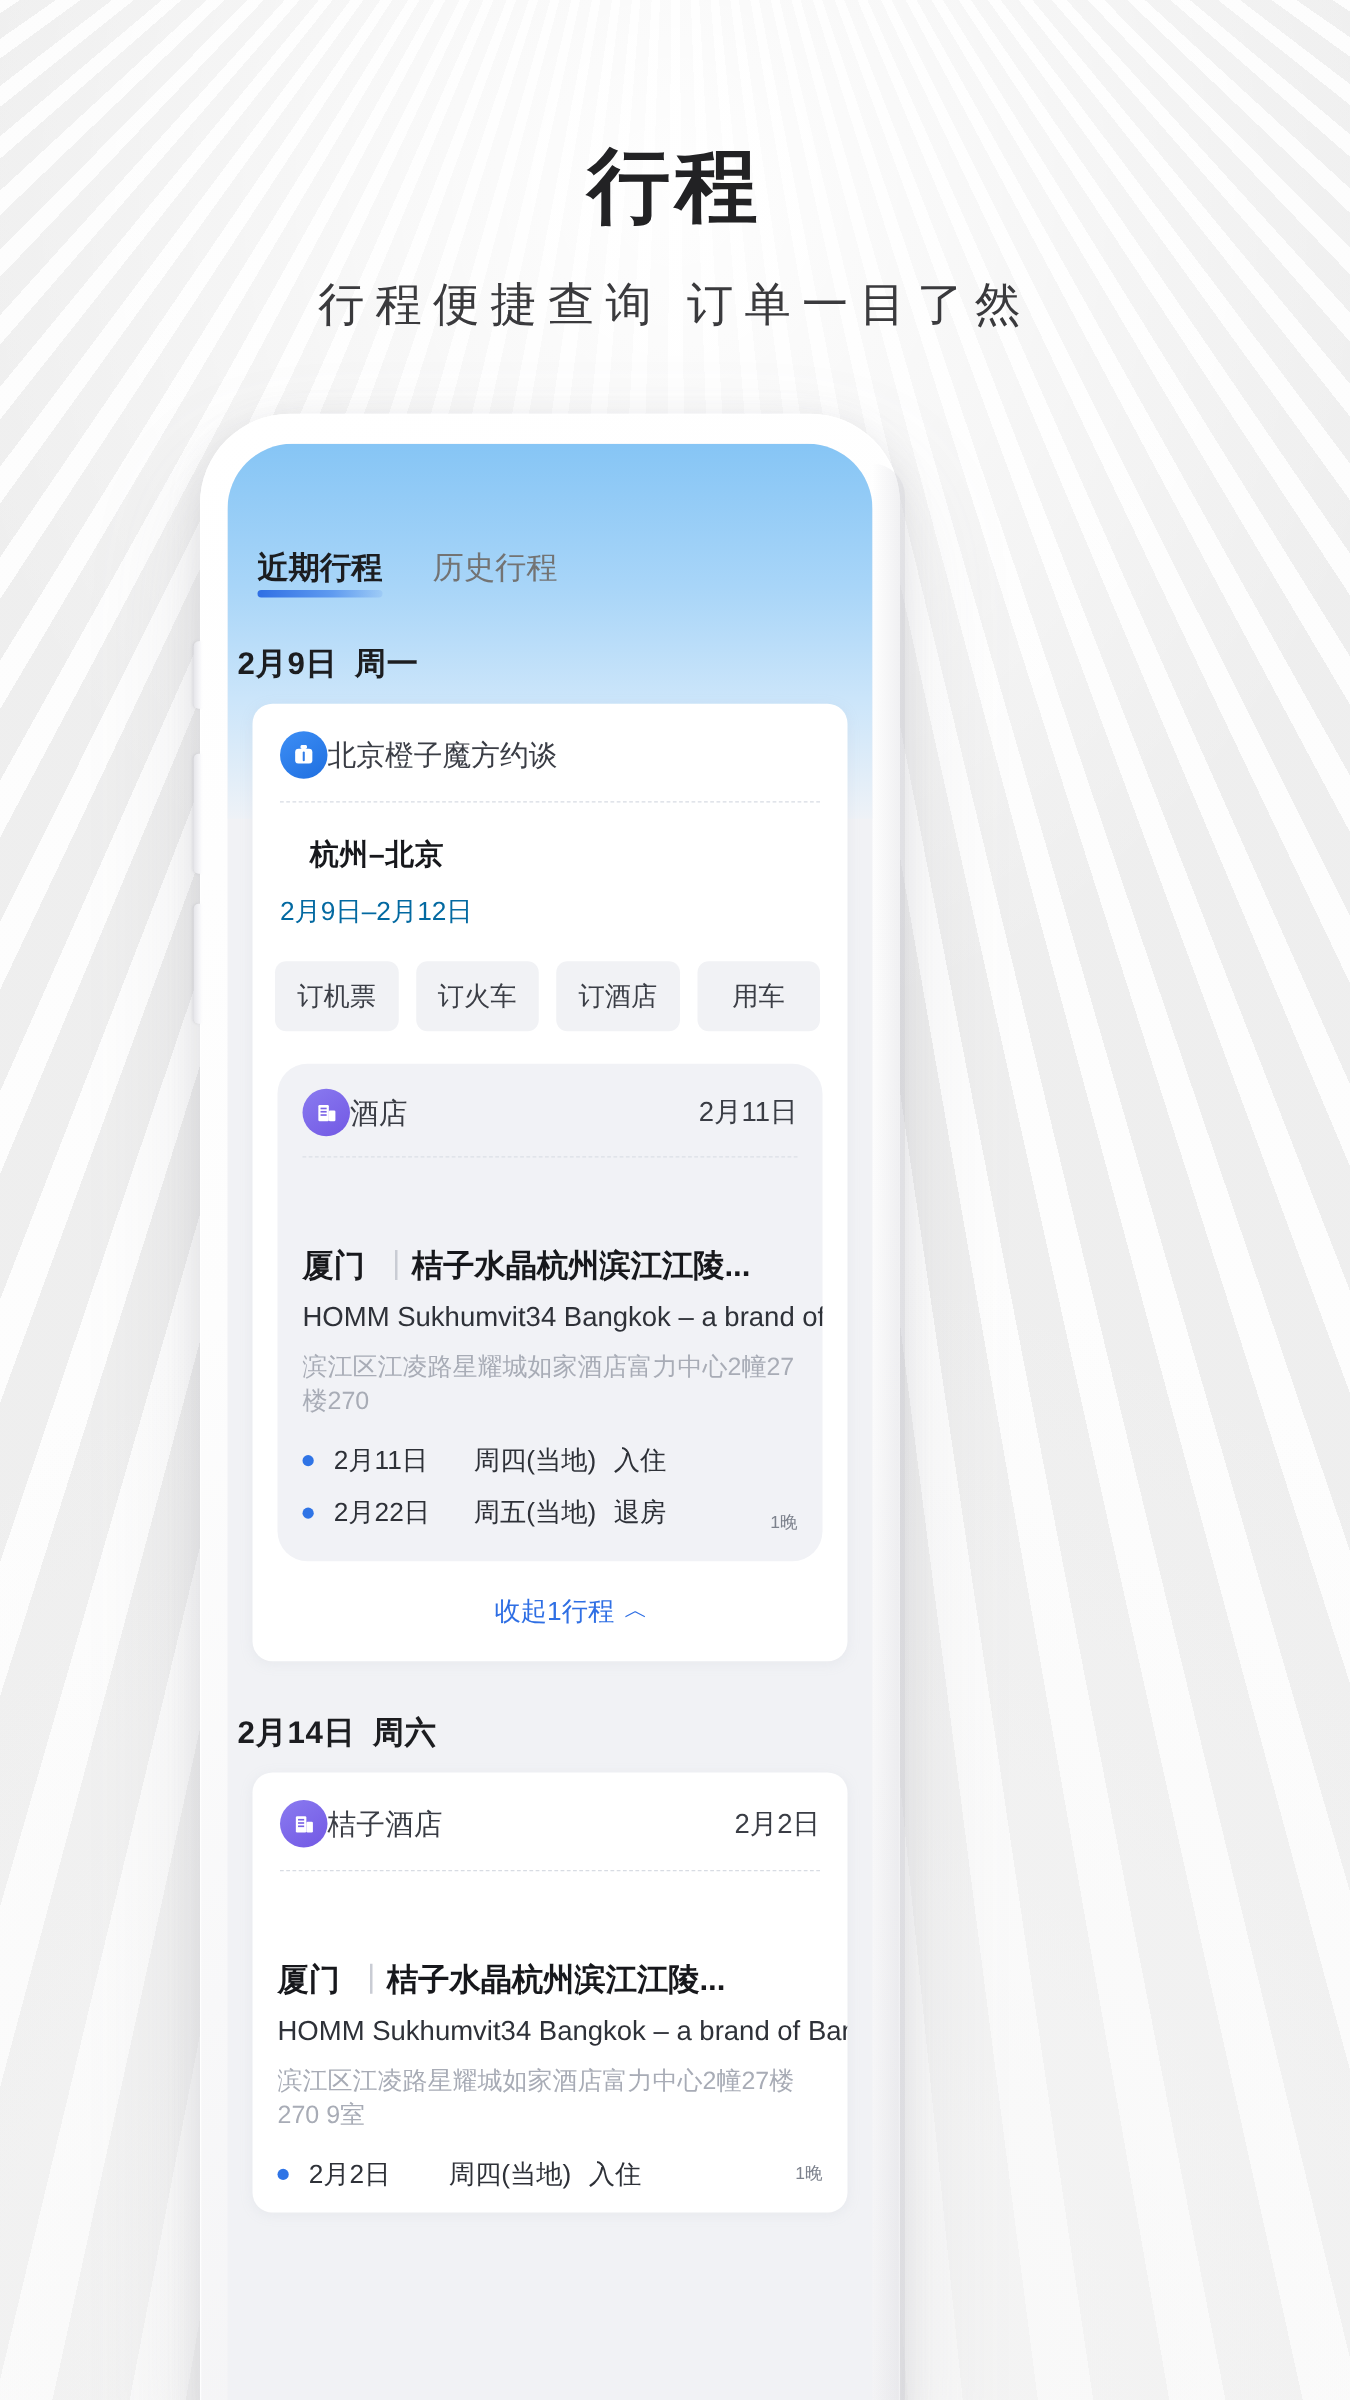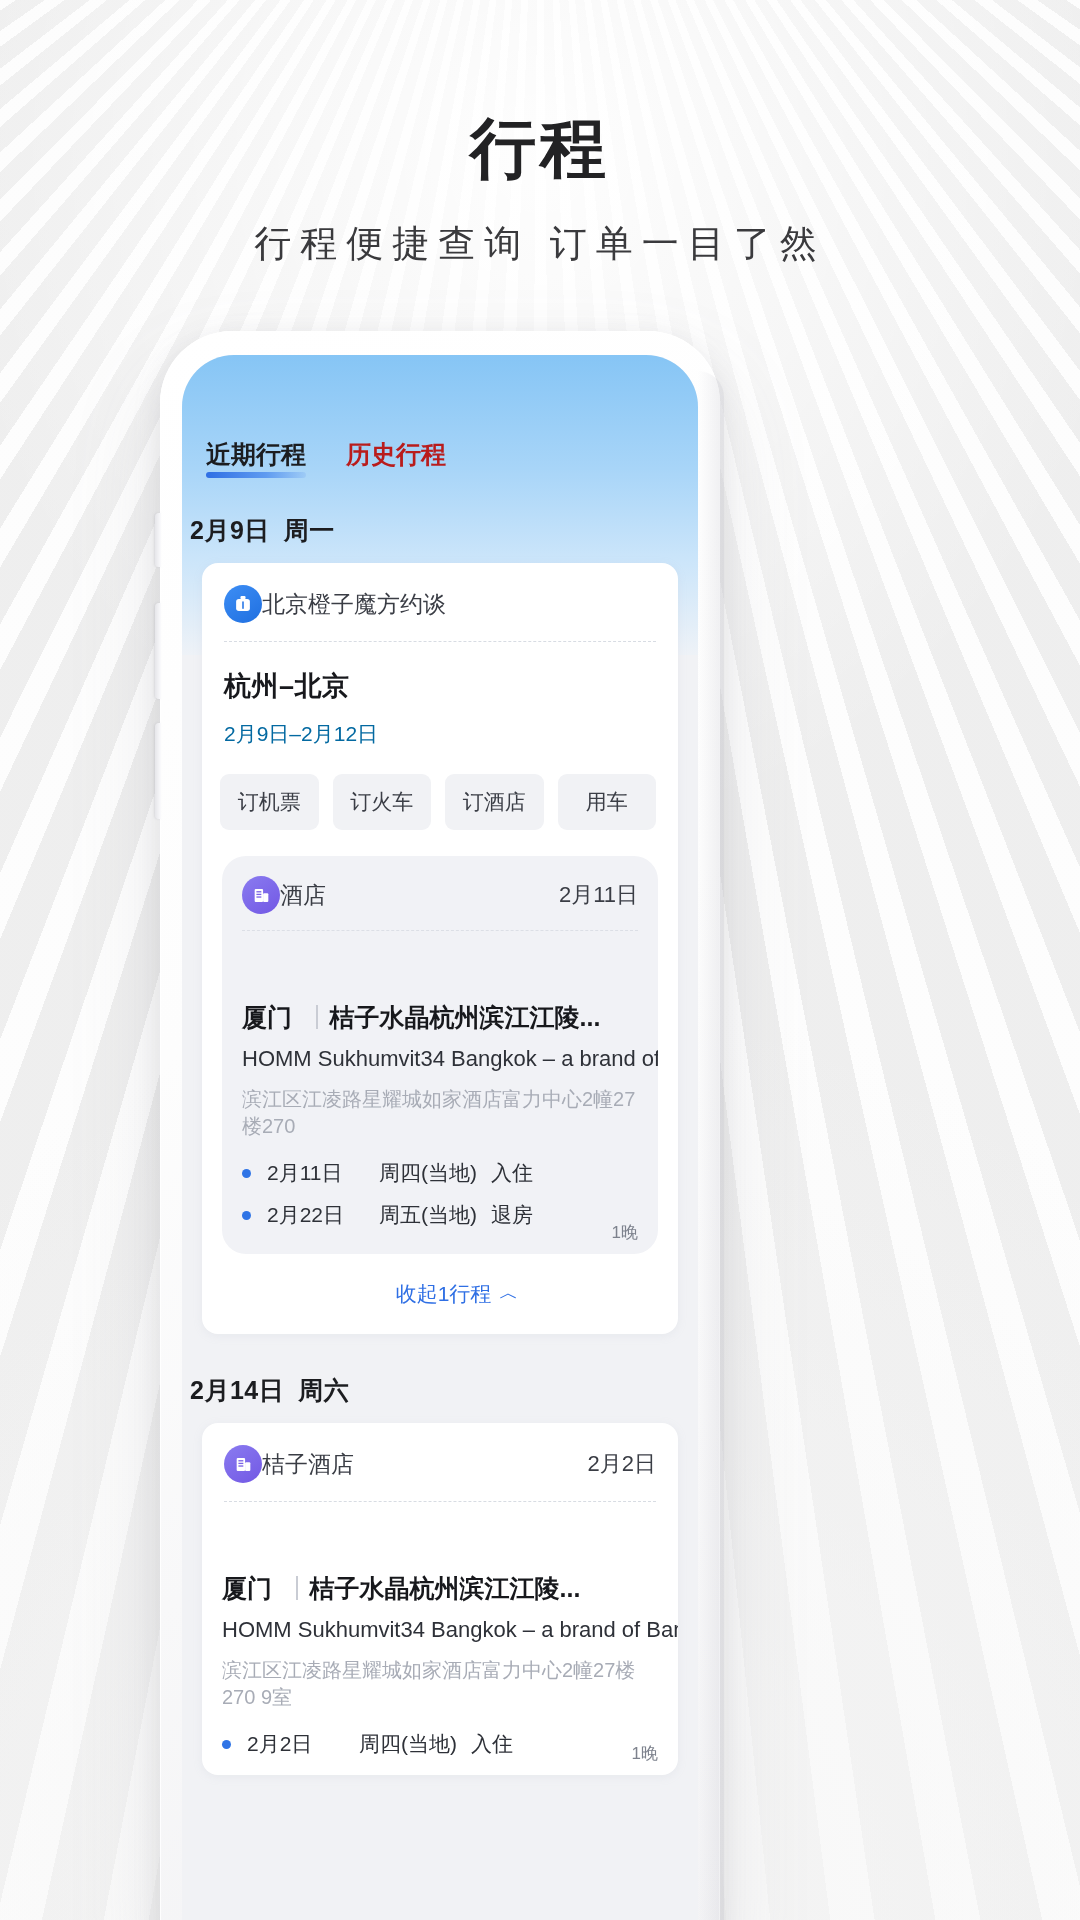--- a/index.html
+++ b/index.html
@@ -126,22 +126,22 @@
   
   .tabs {
     display: flex;
     align-items: flex-end;
     gap: 40px;
     padding: 84px 0 0 24px;
     position: relative;
   }
   .tab {
     font-size: 25px;
-    color: #b91c1c;
-    font-weight: 700;
+    color: #737373;
+    font-weight: 400;
     padding-bottom: 4px;
     position: relative;
     line-height: 1.25;
   }
   .tab.active {
     color: #1c1d20;
     font-weight: 700;
   }
   .tab.active::after {
     content: "";
@@ -196,25 +196,26 @@
     font-size: 22px;
     color: #3a3d45;
   }
 
   .dashed {
     border-top: 1.5px dashed #d8dce3;
     margin: 0 22px;
   }
 
   .route {
-    font-size: 27px;
+    font-size: 23px;
     font-weight: 700;
     color: #17181c;
     padding: 26px 22px 0 22px;
     letter-spacing: .5px;
+    margin-left: 24px;
   }
   .route-dates {
     font-size: 21px;
     color: #0369a1;
     padding: 16px 22px 0 22px;
   }
 
   .chips {
     display: flex;
     gap: 14px;
@@ -290,22 +291,22 @@
     margin-right: 16px;
     flex: 0 0 9px;
   }
   .stay-row .d-date { min-width: 96px; }
   .stay-row .d-week { margin-left: 16px; }
   .stay-row .d-act { margin-left: 14px; }
 
   .nights {
     position: absolute;
     right: 20px;
-    bottom: 10px;
-    font-size: 17px;
+    bottom: 22px;
+    font-size: 14px;
     color: #7d828d;
   }
 
   .collapse {
     text-align: center;
     font-size: 21px;
     color: #2f6fe4;
     padding: 26px 0 26px 0;
     margin-left: 34px;
   }

